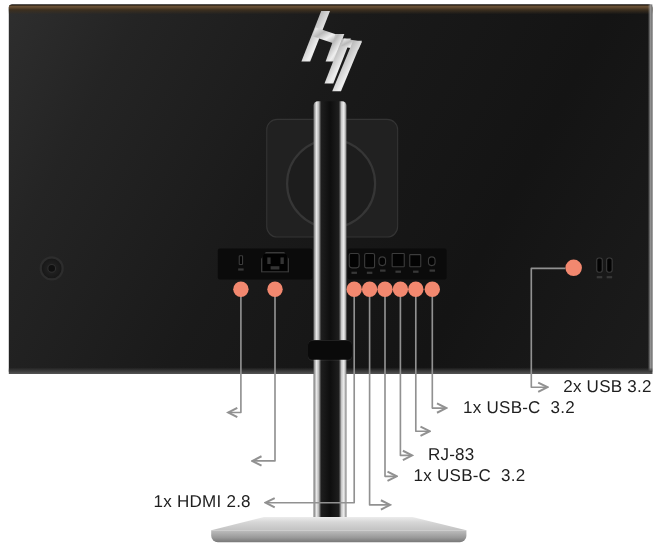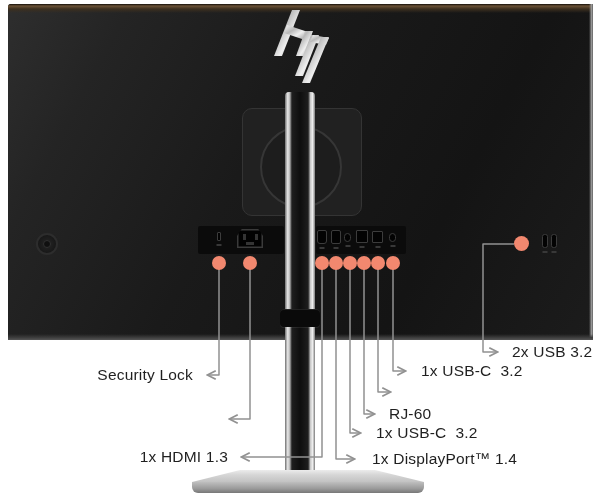--- a/index.html
+++ b/index.html
@@ -164,22 +164,20 @@
   <div class="dot" style="left:212px;top:256px"></div>
   <div class="dot" style="left:243px;top:256px"></div>
   <div class="dot" style="left:315px;top:256px"></div>
   <div class="dot" style="left:329px;top:256px"></div>
   <div class="dot" style="left:343px;top:256px"></div>
   <div class="dot" style="left:357px;top:256px"></div>
   <div class="dot" style="left:371px;top:256px"></div>
   <div class="dot" style="left:386px;top:256px"></div>
   <div class="dot dot-side" style="left:514px;top:236px"></div>
 
-  <div class="label label-left" style="right:407px;top:366px">Security Lock</div>
-  <div class="label label-left" style="right:372px;top:448px">1x HDMI 1.3</div>
+  <div class="label label-left" style="right:372px;top:448px">1x HDMI 2.8</div>
 
   <div class="label label-right" style="left:512px;top:343px">2x USB 3.2</div>
   <div class="label label-right" style="left:421px;top:362px">1x USB-C  3.2</div>
-  <div class="label label-right" style="left:389px;top:405px">RJ-60</div>
+  <div class="label label-right" style="left:389px;top:405px">RJ-83</div>
   <div class="label label-right" style="left:376px;top:424px">1x USB-C  3.2</div>
-  <div class="label label-right" style="left:372px;top:450px">1x DisplayPort™ 1.4</div>
 
 </div>
 
 </body></html>

